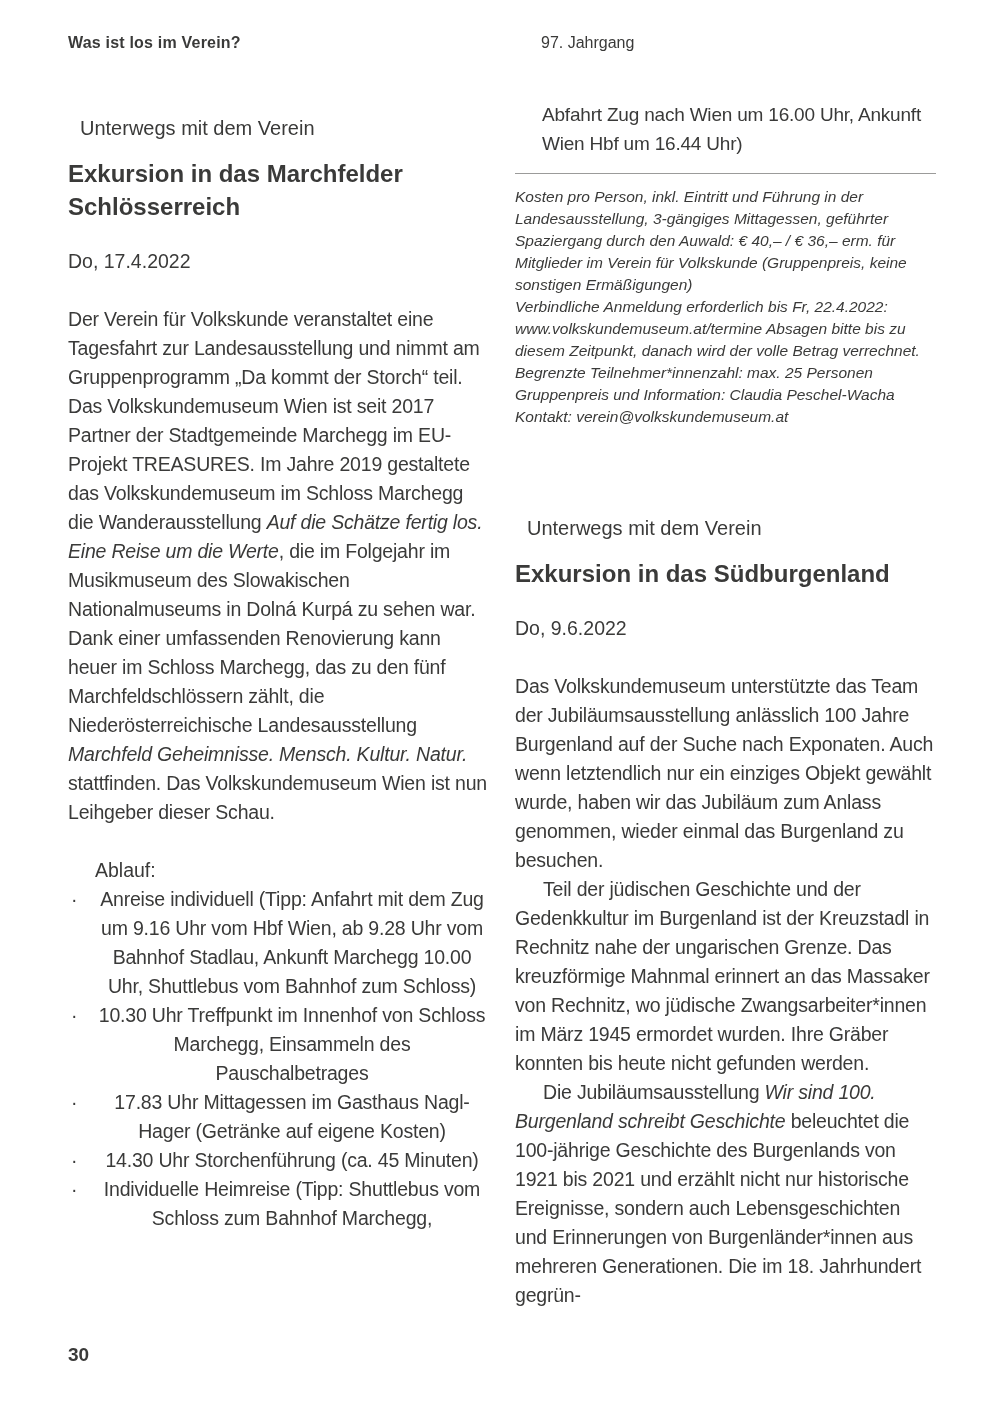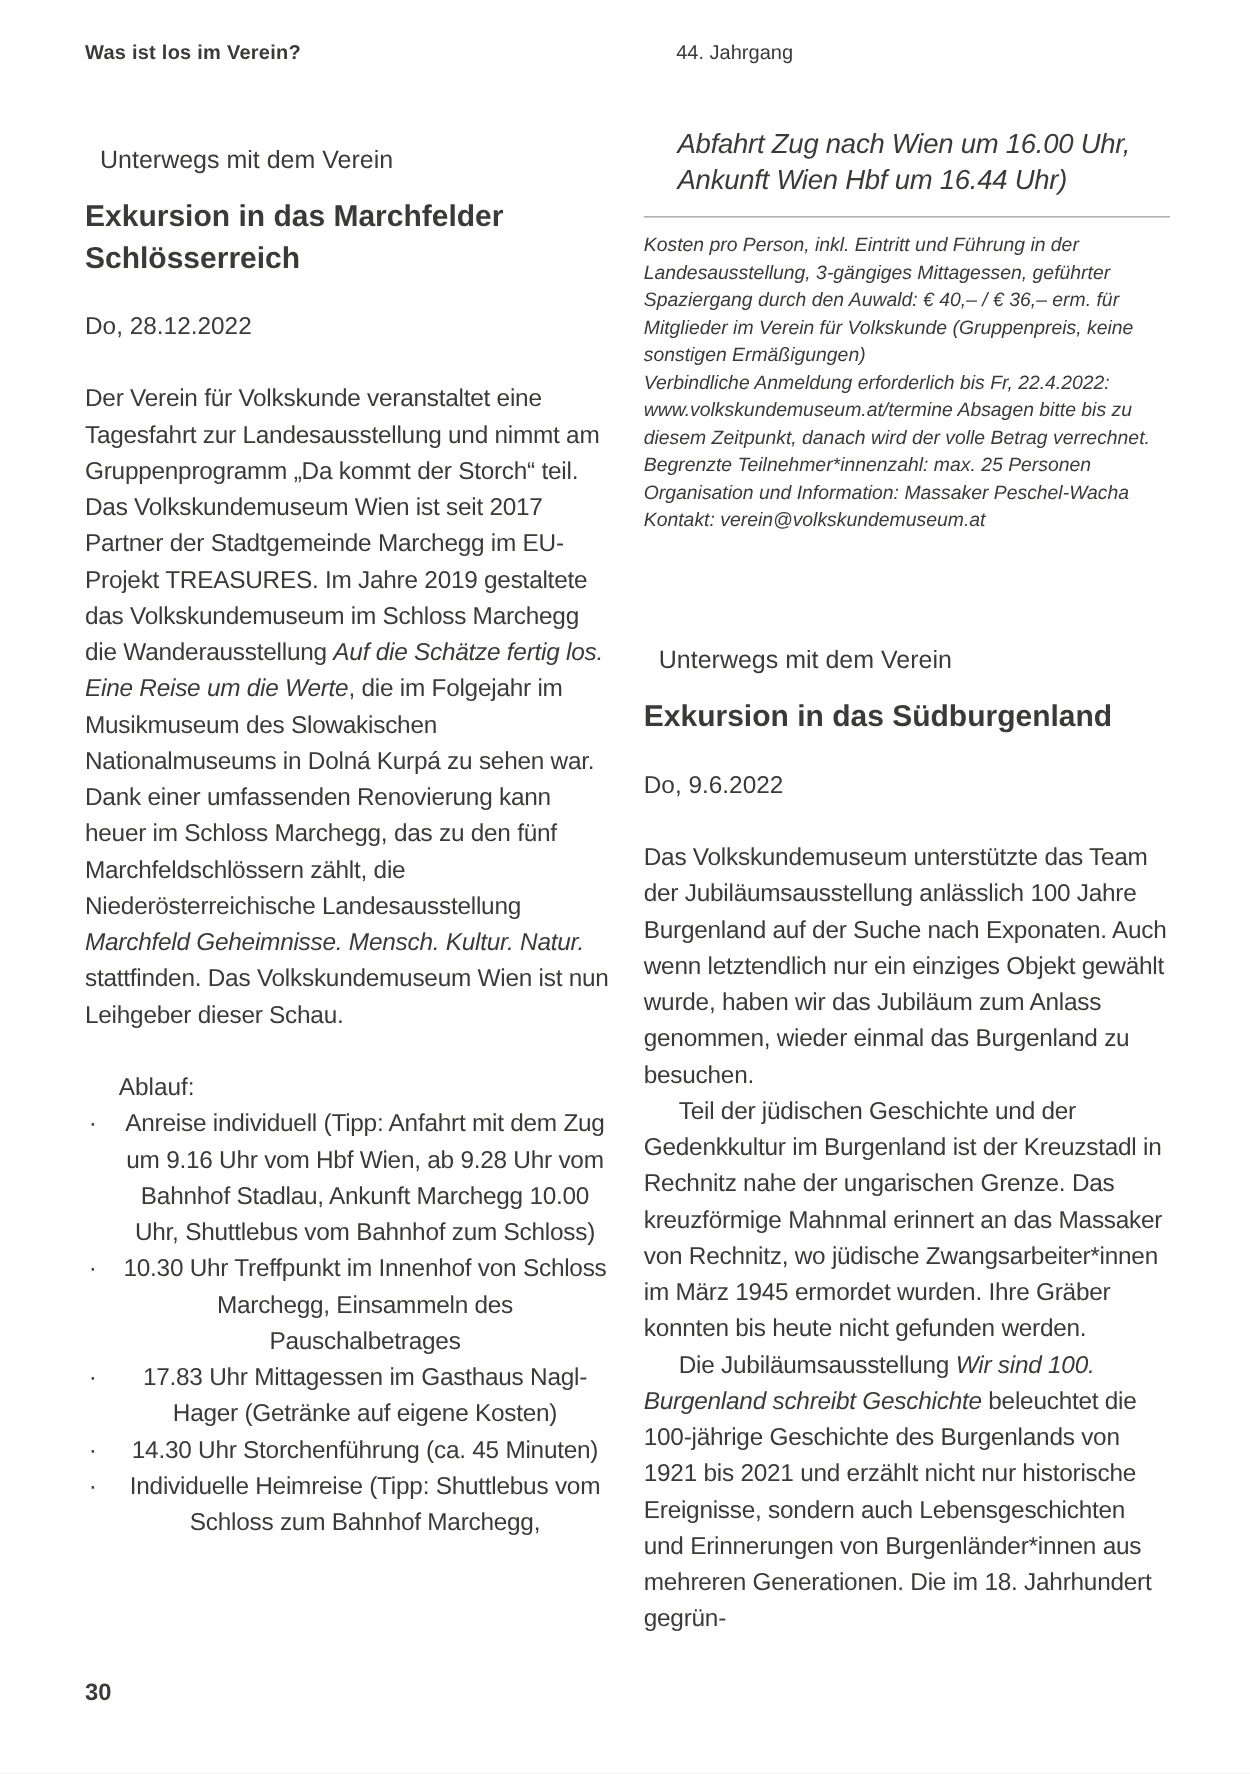--- a/index.html
+++ b/index.html
@@ -33,70 +33,70 @@
   .it { font-style:italic; }
 
   .ablauf { font-size:19.5px; line-height:29px; margin:29px 0 0 27px; }
   ul.bullets { list-style:none; margin:0; padding:0; font-size:19.5px; line-height:29px; letter-spacing:-0.2px;text-align:center; }
   ul.bullets li { position:relative; padding-left:27px; }
   ul.bullets li::before {
     content:"\00B7";
     position:absolute; left:3px; top:0;
   }
 
-  .continuation { font-size:22px; line-height:29px; letter-spacing:-0.2px; margin:0 0 0 27px;font-style:italic; }
+  .continuation { font-size:19px; line-height:29px; letter-spacing:-0.2px; margin:0 0 0 27px; }
   .rule {
     border:none; border-top:1.5px solid #9b9b9a;
     margin:15px 0 12px 0;
   }
   .info { font-size:15.5px; line-height:22px; margin:0;font-style:italic; }
   .article-2 { margin-top:84px; }
   .para { font-size:19.5px; line-height:29px; letter-spacing:-0.2px; margin:0; }
   .para.indent { text-indent:28px; }
 
   .page-num {
     position:absolute; left:68px; top:1344px;
     font-size:19px; font-weight:bold;
   }
 </style>
 </head>
 <body>
 
 <div class="page">
 
   <div class="hdr-left">Was ist los im Verein?</div>
-  <div class="hdr-right">44. Jahrgang</div>
+  <div class="hdr-right">97. Jahrgang</div>
 
   <section class="col col-left">
     <article>
       <div class="headblock">
         <h2 class="kicker">Unterwegs mit dem Verein</h2>
         <h1 class="title">Exkursion in das Marchfelder Schlösserreich</h1>
       </div>
-      <p class="date">Do, 28.12.2022</p>
+      <p class="date">Do, 17.4.2022</p>
       <p class="body-text"><span>Der Verein für Volkskunde veranstaltet eine Tagesfahrt zur Landesausstellung und nimmt am Gruppenprogramm „Da kommt der Storch“ teil. Das Volkskundemuseum Wien ist seit 2017 Partner der Stadtgemeinde Marchegg im EU-Projekt TREASURES. Im Jahre 2019 gestaltete das Volkskundemuseum im Schloss Marchegg die Wanderausstellung </span><span class="it">Auf die Schätze fertig los. Eine Reise um die Werte</span><span>, die im Folgejahr im Musikmuseum des Slowakischen Nationalmuseums in Dolná Kurpá zu sehen war. Dank einer umfassenden Renovierung kann heuer im Schloss Marchegg, das zu den fünf Marchfeldschlössern zählt, die Niederösterreichische Landesausstellung </span><span class="it">Marchfeld Geheimnisse. Mensch. Kultur. Natur.</span><span> stattfinden. Das Volkskundemuseum Wien ist nun Leihgeber dieser Schau.</span></p>
       <p class="ablauf">Ablauf:</p>
       <ul class="bullets">
         <li>Anreise individuell (Tipp: Anfahrt mit dem Zug um 9.16 Uhr vom Hbf Wien, ab 9.28 Uhr vom Bahnhof Stadlau, Ankunft Marchegg 10.00 Uhr, Shuttlebus vom Bahnhof zum Schloss)</li>
         <li>10.30 Uhr Treffpunkt im Innenhof von Schloss Marchegg, Einsammeln des Pauschalbetrages</li>
         <li>17.83 Uhr Mittagessen im Gasthaus Nagl-Hager (Getränke auf eigene Kosten)</li>
         <li>14.30 Uhr Storchenführung (ca. 45 Minuten)</li>
         <li>Individuelle Heimreise (Tipp: Shuttlebus vom Schloss zum Bahnhof Marchegg,</li>
       </ul>
     </article>
   </section>
 
   <section class="col col-right">
     <p class="continuation">Abfahrt Zug nach Wien um 16.00 Uhr, Ankunft Wien Hbf um 16.44 Uhr)</p>
     <hr class="rule">
     <div>
       <p class="info">Kosten pro Person, inkl. Eintritt und Führung in der Landesausstellung, 3-gängiges Mittagessen, geführter Spaziergang durch den Auwald: € 40,– / € 36,– erm. für Mitglieder im Verein für Volkskunde (Gruppenpreis, keine sonstigen Ermäßigungen)</p>
       <p class="info">Verbindliche Anmeldung erforderlich bis Fr, 22.4.2022: www.volkskundemuseum.at/termine Absagen bitte bis zu diesem Zeitpunkt, danach wird der volle Betrag verrechnet.</p>
       <p class="info">Begrenzte Teilnehmer*innenzahl: max. 25 Personen</p>
-      <p class="info">Organisation und Information: Massaker Peschel-Wacha</p>
+      <p class="info">Gruppenpreis und Information: Claudia Peschel-Wacha</p>
       <p class="info">Kontakt: verein@volkskundemuseum.at</p>
     </div>
 
     <article class="article-2">
       <div class="headblock">
         <h2 class="kicker">Unterwegs mit dem Verein</h2>
         <h1 class="title">Exkursion in das Südburgenland</h1>
       </div>
       <p class="date">Do, 9.6.2022</p>
       <p class="para">Das Volkskundemuseum unterstützte das Team der Jubiläumsausstellung anlässlich 100 Jahre Burgenland auf der Suche nach Exponaten. Auch wenn letztendlich nur ein einziges Objekt gewählt wurde, haben wir das Jubiläum zum Anlass genommen, wieder einmal das Burgenland zu besuchen.</p>

